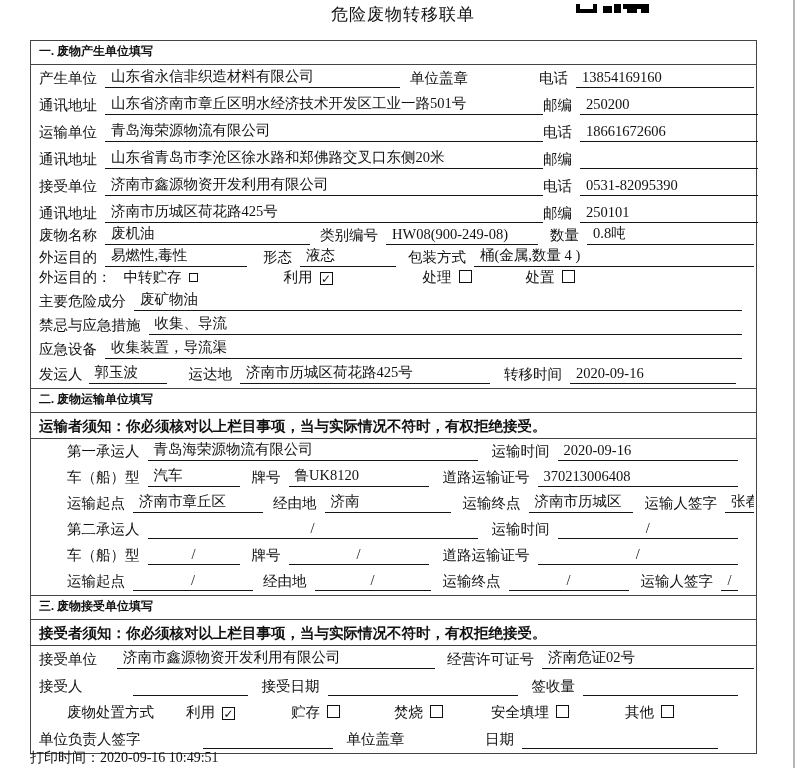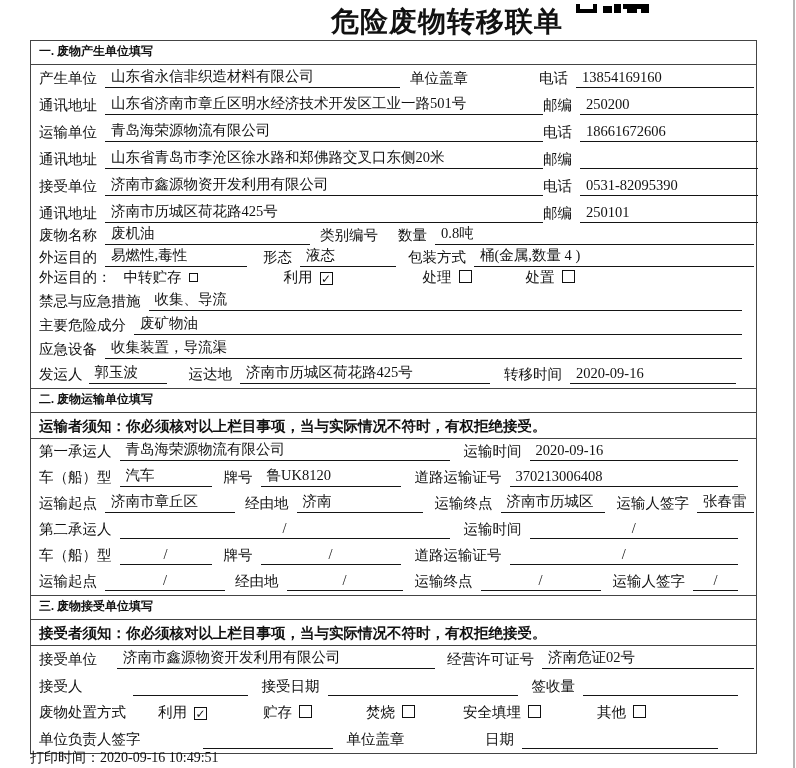--- a/index.html
+++ b/index.html
@@ -13,38 +13,38 @@
     color: #111;
     overflow: hidden;
   }
   .right-edge {
     position: absolute; top: 0; right: 1px;
     width: 2px; height: 768px; background: #b6b6b6;
   }
   .serial { position: absolute; left: 30px; top: 11px; font-size: 14px; white-space: nowrap; }
   .doc-title {
     position: absolute; left: 331px; top: 3px;
-    font-size: 28px; font-weight: bold; letter-spacing: 1px; white-space: nowrap;
+    font-size: 17px; font-weight: normal; letter-spacing: 1px; white-space: nowrap;
   }
   .qr { position: absolute; left: 576px; top: 0; }
   .form {
     position: absolute; left: 30px; top: 40px; width: 727px;
     border: 1.5px solid #444; background: #fff;
   }
   .sec { border-top: 0; }
   .sec.bt { border-top: 1.5px solid #444; }
   .sec-h {
     height: 24px; padding: 2px 8px 0;
     font-weight: bold; font-size: 12px;
     border-bottom: 1.5px solid #444;
   }
   .notice { height: 26px; padding: 4px 8px 0; border-bottom: 1.5px solid #444; white-space: nowrap; font-weight: bold; }
   .row { display: flex; align-items: flex-end; padding: 0 8px 4px 8px; }
   .row.tight { padding-right: 2px; }
-  .h26 { height: 26px; } .h27 { height: 27px; } .h22 { height: 22px; }
+  .h26 { height: 26px; margin-left: 28px; } .h27 { height: 27px; } .h22 { height: 22px; }
   .h20 { height: 20px; } .h24 { height: 24px; } .h25 { height: 25px; justify-content: space-between; }
   .lb { white-space: nowrap; margin-right: 8px; flex: 0 0 auto; }
   .u {
     border-bottom: 1px solid #151515;
     white-space: nowrap; overflow: hidden;
     padding: 0 3px 1px 6px; min-height: 18px;
     flex: 0 0 auto;
   }
   .u.c { text-align: center; padding: 0 0 1px; }
   .fill { flex: 1 1 auto; }
@@ -132,20 +132,21 @@
         <span class="u" style="width:438px">济南市历城区荷花路425号</span>
         <span class="sp"></span>
         <span class="lb">邮编</span>
         <span class="u" style="width:178px">250101</span>
       </div>
 
       <div class="row h22 tight">
         <span class="lb">废物名称</span>
         <span class="u" style="width:205px">废机油</span>
         <span class="lb" style="margin-left:10px">类别编号</span>
+        <span class="u" style="width:152px">HW08(900-249-08)</span>
         <span class="lb" style="margin-left:12px">数量</span>
         <span class="u fill">0.8吨</span>
       </div>
 
       <div class="row h22 tight">
         <span class="lb">外运目的</span>
         <span class="u" style="width:142px">易燃性,毒性</span>
         <span class="lb" style="margin-left:16px">形态</span>
         <span class="u" style="width:96px">液态</span>
         <span class="lb" style="margin-left:12px">包装方式</span>
@@ -154,27 +155,27 @@
 
       <div class="row h20">
         <span class="lb">外运目的：</span>
         <span class="opt" style="margin-left:4px"><span>中转贮存</span><span class="cb sm"></span></span>
         <span class="opt" style="margin-left:86px"><span>利用</span><span class="cb">✓</span></span>
         <span class="opt" style="margin-left:90px"><span>处理</span><span class="cb"></span></span>
         <span class="opt" style="margin-left:54px"><span>处置</span><span class="cb"></span></span>
       </div>
 
       <div class="row h24">
+        <span class="lb">主要危险成分</span>
+        <span class="u fill mr6">废矿物油</span>
+      </div>
+
+      <div class="row h24">
         <span class="lb">禁忌与应急措施</span>
         <span class="u fill mr6">收集、导流</span>
-      </div>
-
-      <div class="row h24">
-        <span class="lb">主要危险成分</span>
-        <span class="u fill mr6">废矿物油</span>
       </div>
 
       <div class="row h24">
         <span class="lb">应急设备</span>
         <span class="u fill mr6">收集装置，导流渠</span>
       </div>
 
       <div class="row h25">
         <span class="lb" style="margin-right:6px">发运人</span>
         <span class="u" style="width:78px">郭玉波</span>

